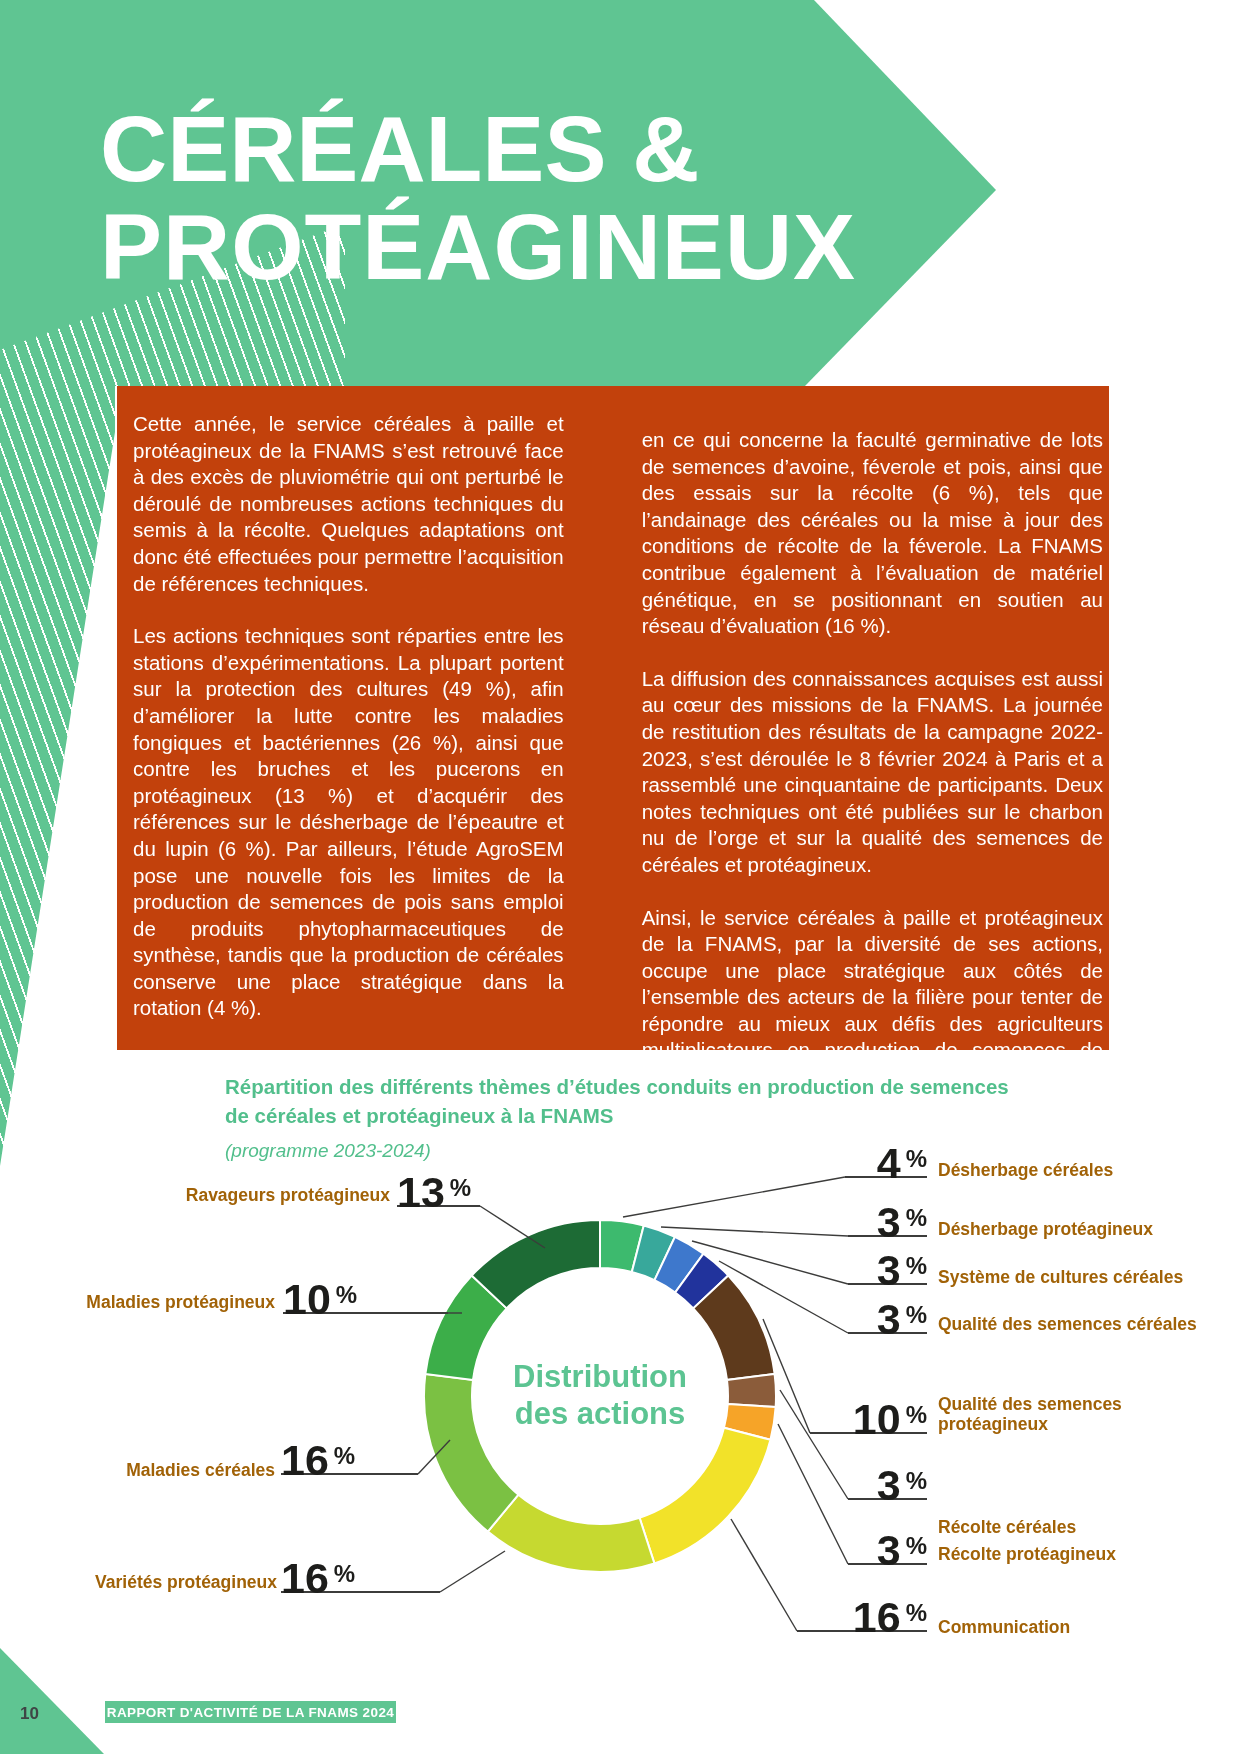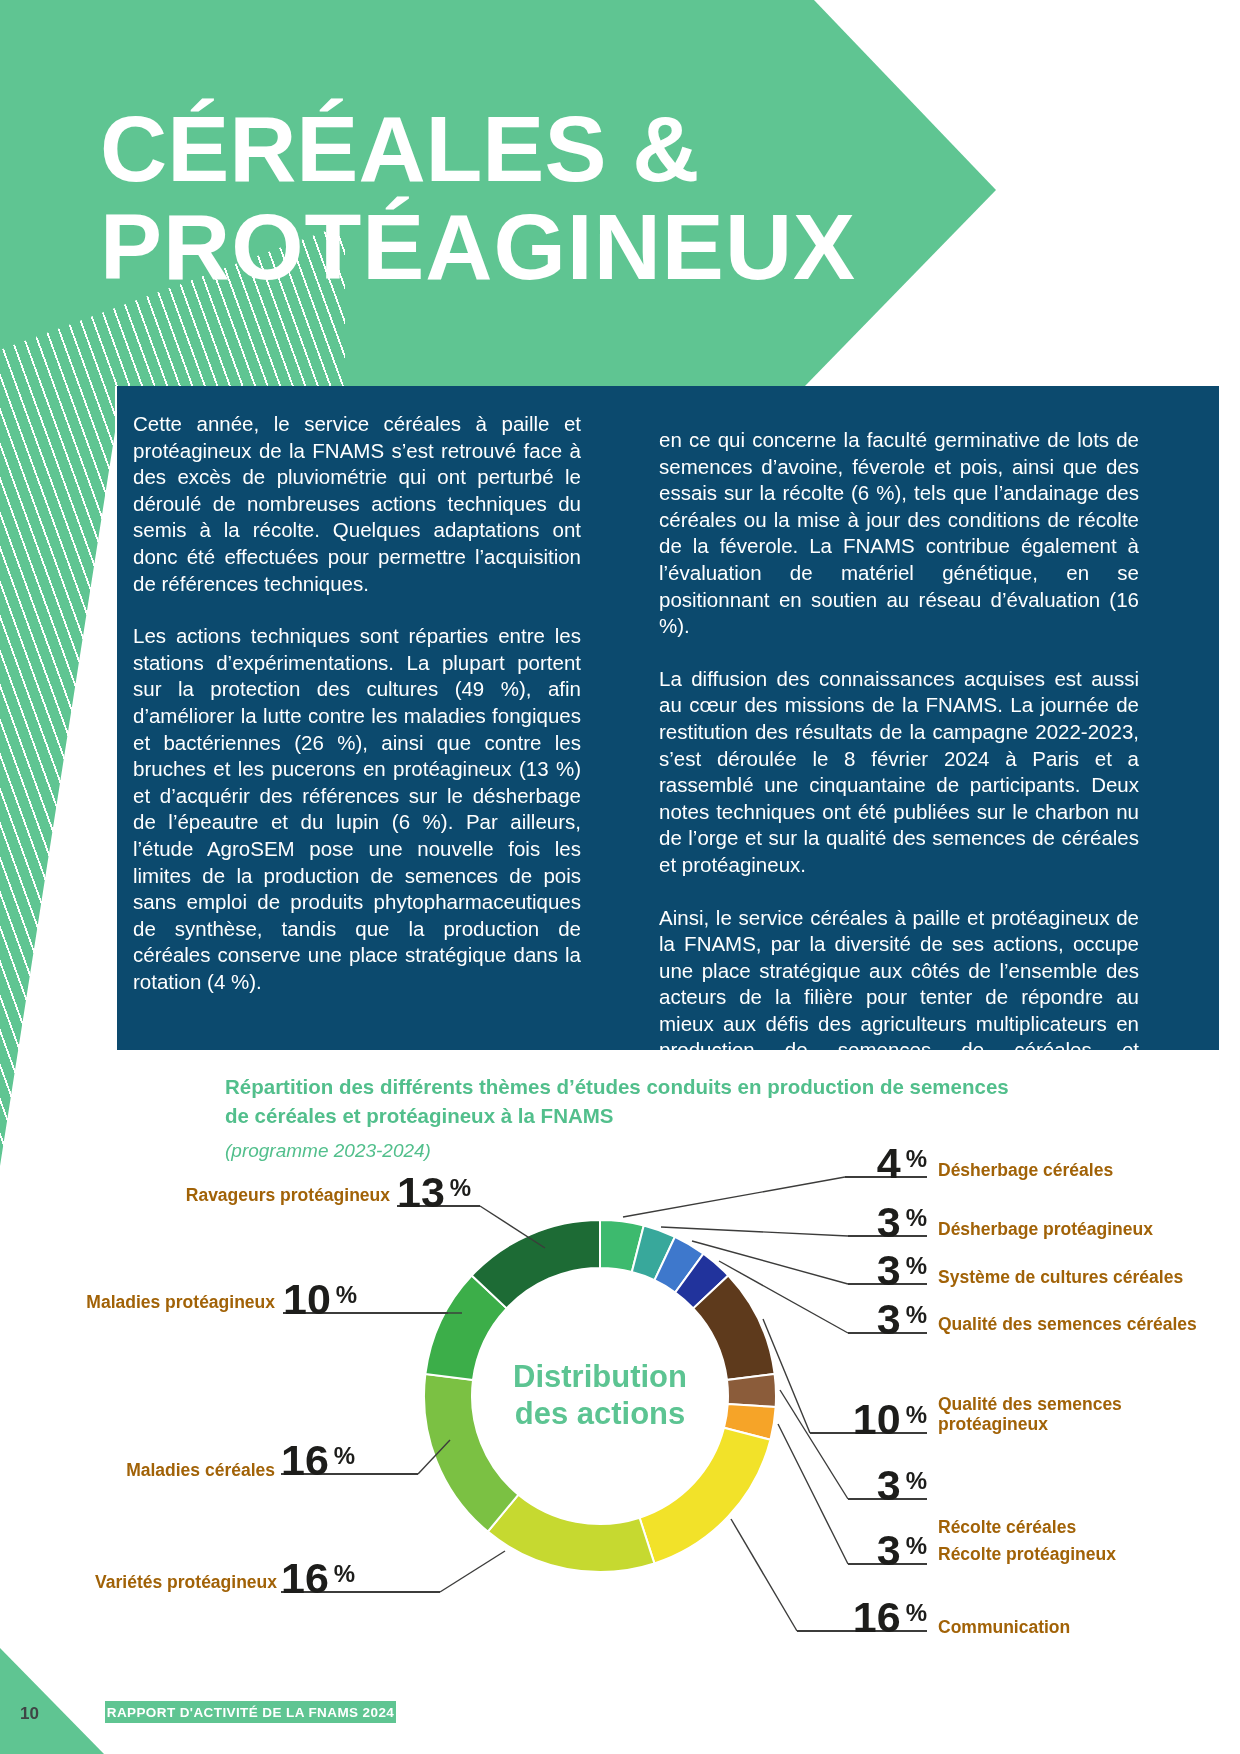--- a/index.html
+++ b/index.html
@@ -14,21 +14,21 @@
     -webkit-clip-path:polygon(0 130px,345px 4px,345px 166px,115px 166px,115px 212px,0 946px);
     clip-path:polygon(0 130px,345px 4px,345px 166px,115px 166px,115px 212px,0 946px);}
   .corner-tri{position:absolute;left:0;top:1648px;width:104px;height:106px;background:#5fc592;
     -webkit-clip-path:polygon(0 0,104px 106px,0 106px);
     clip-path:polygon(0 0,104px 106px,0 106px);}
   
   .hero-title{position:absolute;left:100px;top:100px;color:#ffffff;line-height:98px;white-space:nowrap;}
   .hero-title .t1{font-size:93px;font-weight:800;letter-spacing:0px;}
   .hero-title .t2{font-size:93px;font-weight:700;letter-spacing:1px;}
   
-  .intro{position:absolute;left:117px;top:386px;width:1102px;height:664px;background:#0c4a6e;
+  .intro{position:absolute;left:117px;top:386px;width:992px;height:664px;background:#c2410c;
          box-sizing:border-box;padding:25px 6px 20px 16px;display:flex;}
   .col{color:#ffffff;font-size:20.5px;line-height:26.6px;text-align:justify;}
   .col1{width:448px;margin-right:78px;}
   .col2{width:480px;margin-top:16px;}
   .col p{margin:0 0 26px 0;}
   .col p:last-child{margin-bottom:0;}
   
   .chart-heading{position:absolute;left:225px;top:1072px;color:#52bf8c;}
   .chart-heading .hl{font-size:20.5px;font-weight:700;line-height:29px;white-space:nowrap;}
   .chart-heading .hs{font-size:19px;font-style:italic;line-height:29px;margin-top:6px;}

